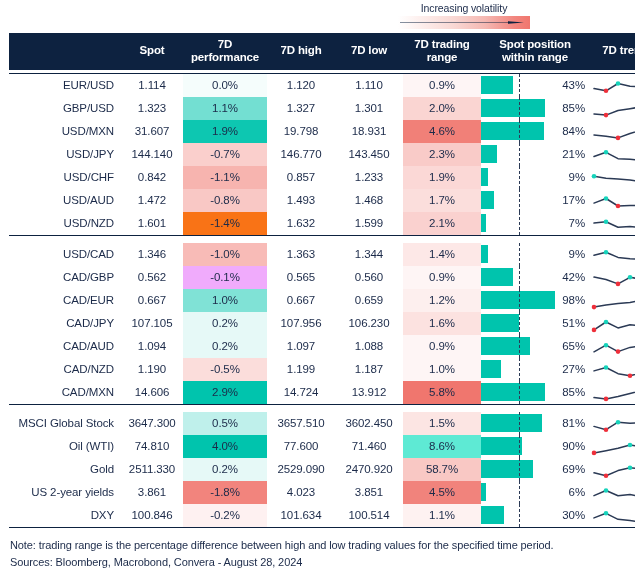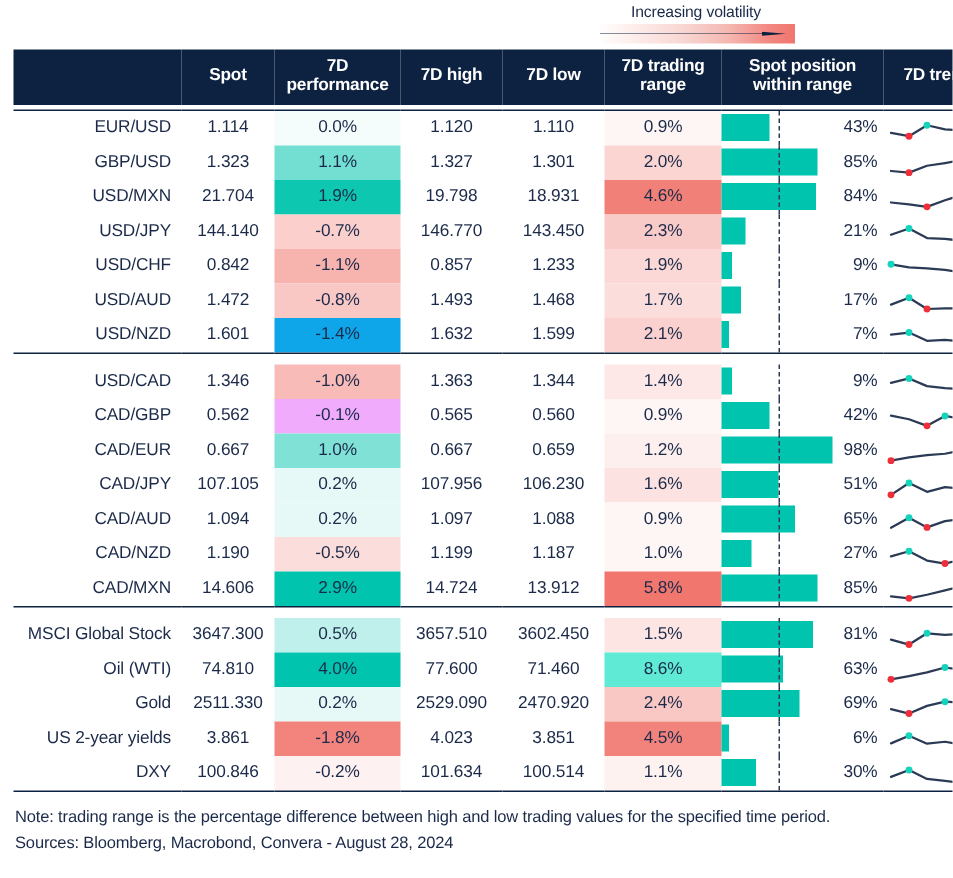--- a/index.html
+++ b/index.html
@@ -265,21 +265,21 @@
           <td class="cell-trend">
             <svg class="spark" width="66" height="22" viewBox="0 0 66 22">
               <path d="M3.0,17.0 L15.0,18.1 L27.0,13.5 L39.0,11.7 L51.0,9.7 L63.0,10.0" fill="none" stroke="#2b3a55" stroke-width="1.5" stroke-linejoin="round" stroke-linecap="round"></path>
               <circle cx="51.0" cy="9.7" r="2.3" fill="#16d3bb"></circle>
               <circle cx="15.0" cy="18.1" r="2.3" fill="#ee2f3a"></circle>
             </svg>
           </td>
         </tr>
         <tr>
           <td class="label">USD/MXN</td>
-          <td class="num">21.704</td>
+          <td class="num">31.607</td>
           <td class="num" style="background:rgb(13,199,177)">1.9%</td>
           <td class="num">19.798</td>
           <td class="num">18.931</td>
           <td class="num" style="background:rgb(241,128,120)">4.6%</td>
           <td class="cell-bar">
             <div class="bar-track">
               <div class="bar-fill" style="width:84%"></div>
               <div class="bar-mid"></div>
             </div>
           </td>
@@ -354,21 +354,21 @@
             <svg class="spark" width="66" height="22" viewBox="0 0 66 22">
               <path d="M3.0,14.1 L15.0,9.5 L27.0,17.0 L39.0,16.6 L51.0,16.5 L63.0,17.1" fill="none" stroke="#2b3a55" stroke-width="1.5" stroke-linejoin="round" stroke-linecap="round"></path>
               <circle cx="15.0" cy="9.5" r="2.3" fill="#16d3bb"></circle>
               <circle cx="27.0" cy="17.0" r="2.3" fill="#ee2f3a"></circle>
             </svg>
           </td>
         </tr>
         <tr>
           <td class="label">USD/NZD</td>
           <td class="num">1.601</td>
-          <td class="num" style="background:#0ea5e9">-1.4%</td>
+          <td class="num" style="background:#f97316">-1.4%</td>
           <td class="num">1.632</td>
           <td class="num">1.599</td>
           <td class="num" style="background:rgb(250,209,207)">2.1%</td>
           <td class="cell-bar">
             <div class="bar-track">
               <div class="bar-fill" style="width:7%"></div>
               <div class="bar-mid"></div>
             </div>
           </td>
           <td class="pct">7%</td>
@@ -568,36 +568,36 @@
           <td class="num" style="background:rgb(0,196,173)">4.0%</td>
           <td class="num">77.600</td>
           <td class="num">71.460</td>
           <td class="num" style="background:#5eead4">8.6%</td>
           <td class="cell-bar">
             <div class="bar-track">
               <div class="bar-fill" style="width:55%"></div>
               <div class="bar-mid"></div>
             </div>
           </td>
-          <td class="pct">63%</td>
+          <td class="pct">90%</td>
           <td class="cell-trend">
             <svg class="spark" width="66" height="22" viewBox="0 0 66 22">
               <path d="M3.0,17.9 L15.0,15.7 L27.0,13.3 L39.0,10.0 L51.0,11.7 L63.0,12.9" fill="none" stroke="#2b3a55" stroke-width="1.5" stroke-linejoin="round" stroke-linecap="round"></path>
               <circle cx="39.0" cy="10.0" r="2.3" fill="#16d3bb"></circle>
               <circle cx="3.0" cy="17.9" r="2.3" fill="#ee2f3a"></circle>
             </svg>
           </td>
         </tr>
         <tr>
           <td class="label">Gold</td>
           <td class="num">2511.330</td>
           <td class="num" style="background:rgb(230,249,247)">0.2%</td>
           <td class="num">2529.090</td>
           <td class="num">2470.920</td>
-          <td class="num" style="background:rgb(249,200,196)">2.4%</td>
+          <td class="num" style="background:rgb(249,200,196)">58.7%</td>
           <td class="cell-bar">
             <div class="bar-track">
               <div class="bar-fill" style="width:69%"></div>
               <div class="bar-mid"></div>
             </div>
           </td>
           <td class="pct">69%</td>
           <td class="cell-trend">
             <svg class="spark" width="66" height="22" viewBox="0 0 66 22">
               <path d="M3.0,14.8 L15.0,17.7 L27.0,12.6 L39.0,9.8 L51.0,10.6 L63.0,10.9" fill="none" stroke="#2b3a55" stroke-width="1.5" stroke-linejoin="round" stroke-linecap="round"></path>

